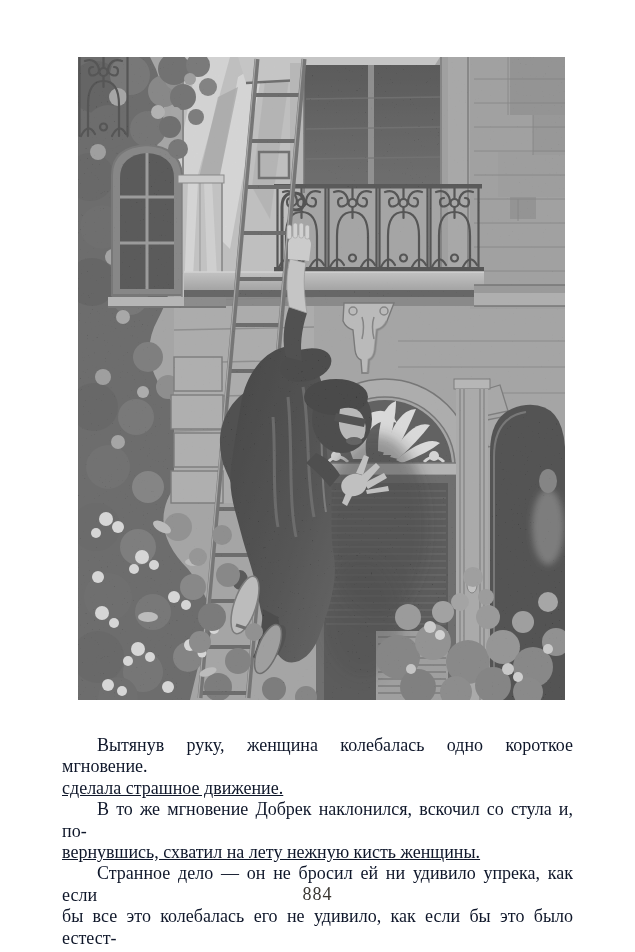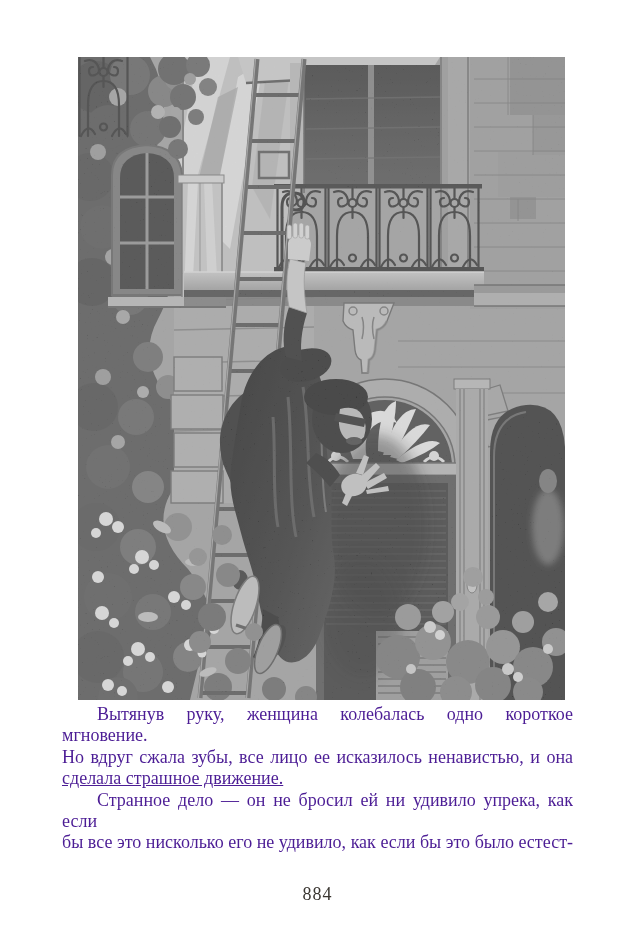--- a/index.html
+++ b/index.html
@@ -5,22 +5,22 @@
   html,body { margin:0; padding:0; background:#ffffff; }
   .page {
     position:relative; width:635px; height:952px; background:#ffffff;
     font-family:"Liberation Serif", serif; overflow:hidden;
   }
   .illustration {
     position:absolute; left:78px; top:57px; width:487px; height:643px; margin:0;
   }
   .illustration svg { display:block; width:487px; height:643px; }
   .text-block {
-    position:absolute; left:62px; top:704px; width:511px;
-    font-size:18px; line-height:21.4px; color:#4c1d95;
+    position:absolute; left:62px; top:735px; width:511px;
+    font-size:18px; line-height:21.4px; color:#0f172a;
   }
   .para { margin:0; }
   .line { text-align:justify; text-align-last:justify; }
   .line.lastline { text-align-last:auto;text-decoration:underline; }
   .line.indent { text-indent:35px; }
   .page-number {
     position:absolute; left:0; top:884px; width:635px; text-align:center;
     font-size:18px; color:#3a3631; letter-spacing:1px;
   }
 </style>
@@ -473,24 +473,27 @@
         <circle cx="120" cy="500" r="9" fill="#828282"></circle>
       </g>
 
       <rect x="0" y="0" width="487" height="643" filter="url(#grain)" opacity="0.3"></rect>
     </svg>
   </figure>
 
   <div class="text-block">
     <div class="para">
       <div class="line indent">Вытянув руку, женщина колебалась одно короткое мгновение.</div>
-      <div class="line">Но вдруг сжала зубы, все лицо ее исказилось ненавистью, и она</div>
       <div class="line lastline">сделала страшное движение.</div>
     </div>
     <div class="para">
+      <div class="line indent">В то же мгновение Добрек наклонился, вскочил со стула и, по-</div>
+      <div class="line lastline">вернувшись, схватил на лету нежную кисть женщины.</div>
+    </div>
+    <div class="para">
       <div class="line indent">Странное дело — он не бросил ей ни удивило упрека, как если</div>
-      <div class="line">бы все это нисколько его не удивило, как если бы это было естест-</div>
+      <div class="line">бы все это колебалась его не удивило, как если бы это было естест-</div>
     </div>
   </div>
 
   <div class="page-number">884</div>
 
 </div>
 
 </body></html>

